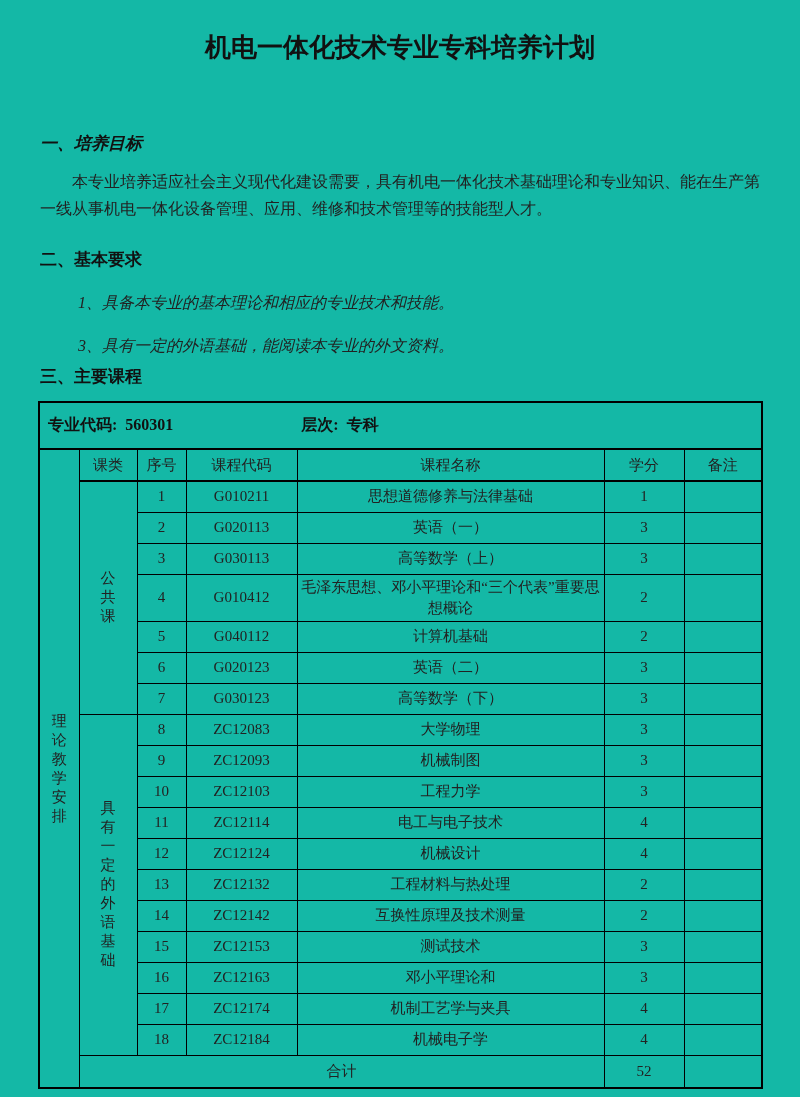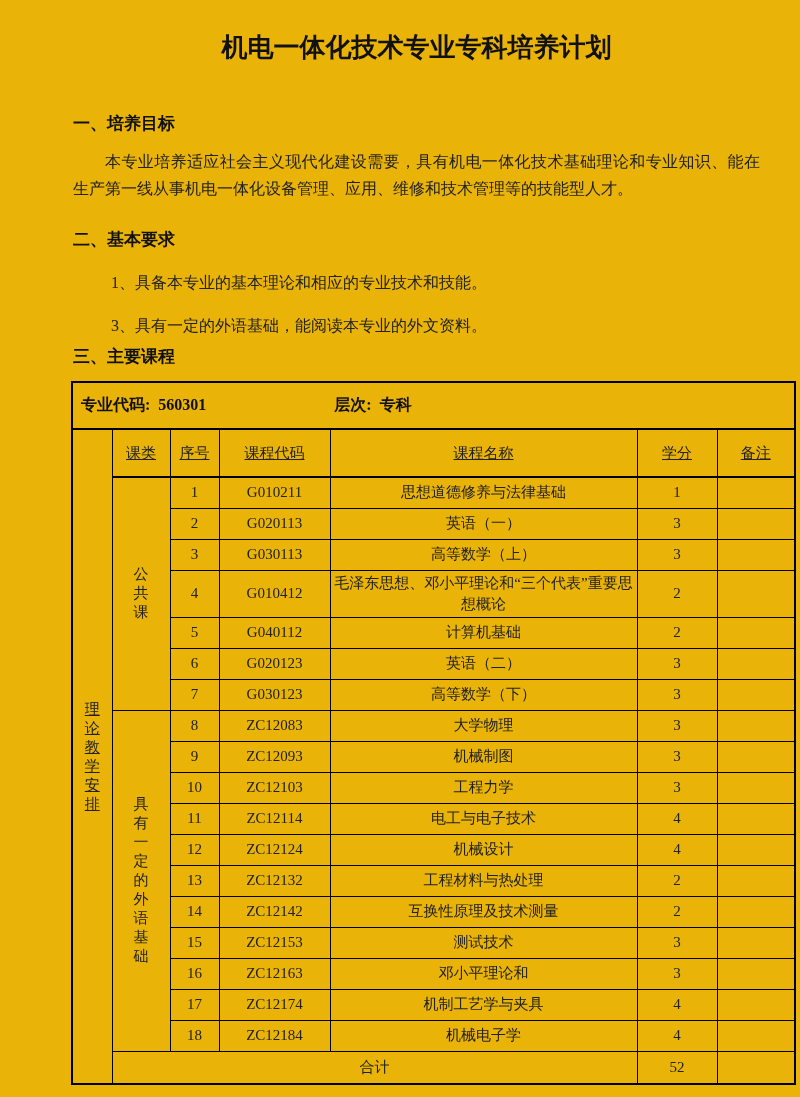--- a/index.html
+++ b/index.html
@@ -1,54 +1,53 @@
 <!DOCTYPE html>
 <html><head>
 <meta charset="utf-8">
 <style>
   * { margin: 0; padding: 0; box-sizing: border-box; }
   html, body { background: #ffffff; }
   .page {
     position: relative;
     width: 800px;
     height: 1097px;
-    background: #eab308;
+    background: #14b8a6;
     color: #1a1a1a;
     font-family: "Liberation Serif", serif;
     overflow: hidden;
-    padding-left: 33px;
   }
   .title {
     margin-top: 30px;
     text-align: center;
     font-family: "Liberation Sans", sans-serif;
     font-weight: bold;
     font-size: 26px;
     letter-spacing: 0px;
     color: #111;
   }
   .content { padding: 0 40px; }
   .sec-heading {
     font-family: "Liberation Sans", sans-serif;
     font-weight: bold;
     font-size: 17px;
     color: #111;
   }
-  .h1 { margin-top: 47px; }
+  .h1 { margin-top: 67px; font-style: italic; }
   .h2 { margin-top: 26px; }
   .h3 { margin-top: 8px; }
   .para {
     margin-top: 13px;
     font-size: 16px;
     line-height: 27px;
     text-indent: 2em;
     text-align: justify;
     color: #222;
   }
-  .req-list { list-style: none; margin-top: 6px; }
+  .req-list { list-style: none; margin-top: 6px; font-style: italic; }
   .req-list li {
     margin-top: 22px;
     padding-left: 38px;
     font-size: 16px;
     color: #222;
   }
   
   table.course-table {
     margin: 13px 0 0 38px;
     width: 723px;
@@ -69,21 +68,21 @@
     border-bottom: 2px solid #000;
     height: 47px;
     text-align: left;
     padding-left: 8px;
     font-weight: bold;
     font-size: 16px;
     color: #111;
   }
   tr.meta-row .meta-level { margin-left: 128px; }
   tr.meta-row .meta-val { margin-left: 8px; }
-  tr.header-row td { height: 48px; border-bottom: 2px solid #000; text-decoration: underline; }
+  tr.header-row td { height: 32px; border-bottom: 2px solid #000; }
   tr.header-row td.col0 { border-bottom: 1px solid #000; }
   tr.course-row td { height: 31px; }
   td.c-name { text-align: left; padding-left: 6px; line-height: 21px; }
   td.col0 { padding: 0; }
   .vtext {
     width: 17px;
     margin: 12px auto;
     line-height: 19px;
     text-align: center;
     word-break: break-all;

